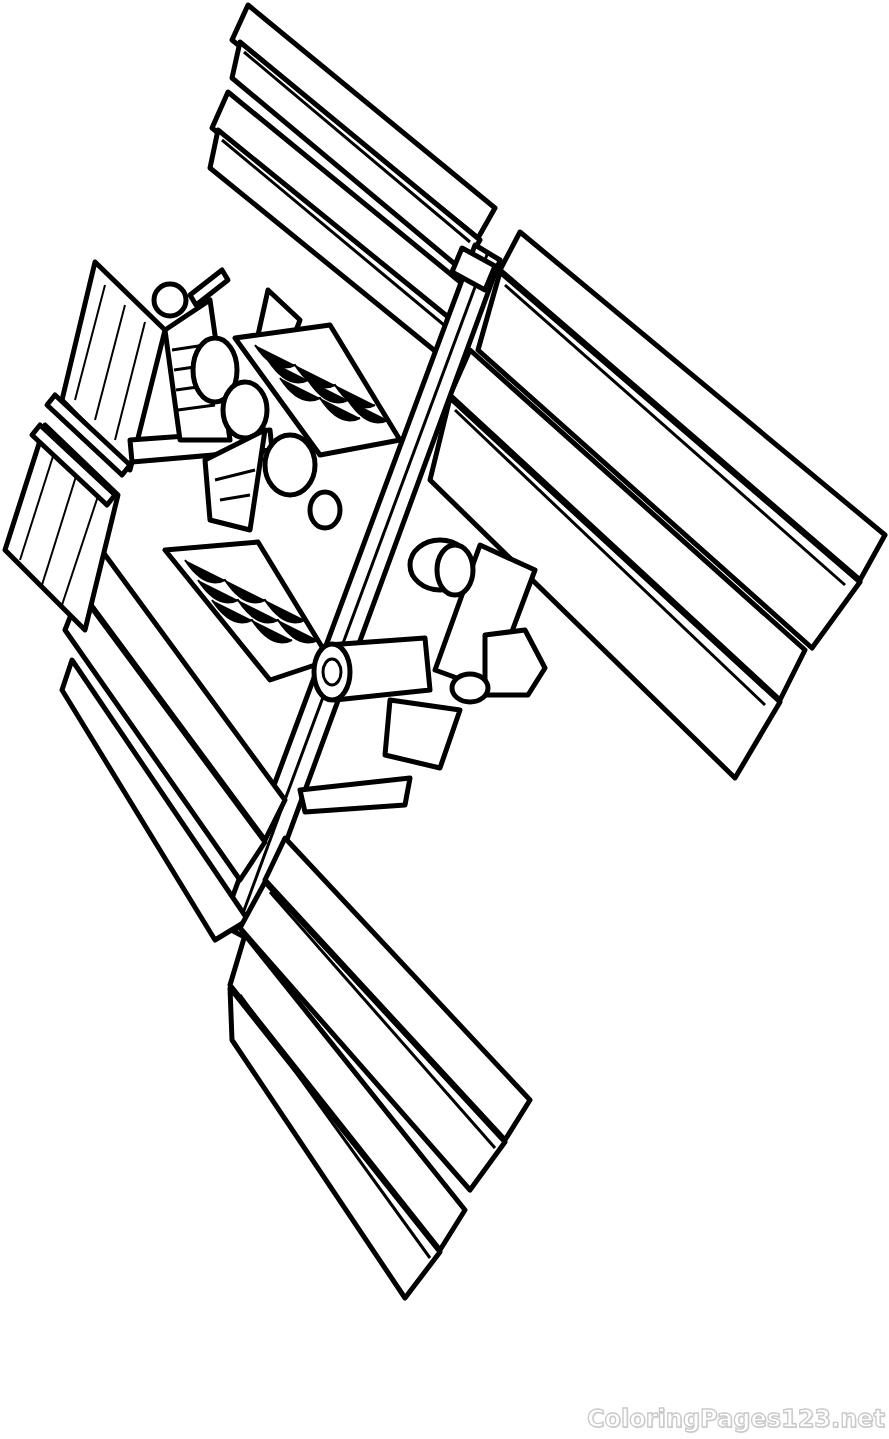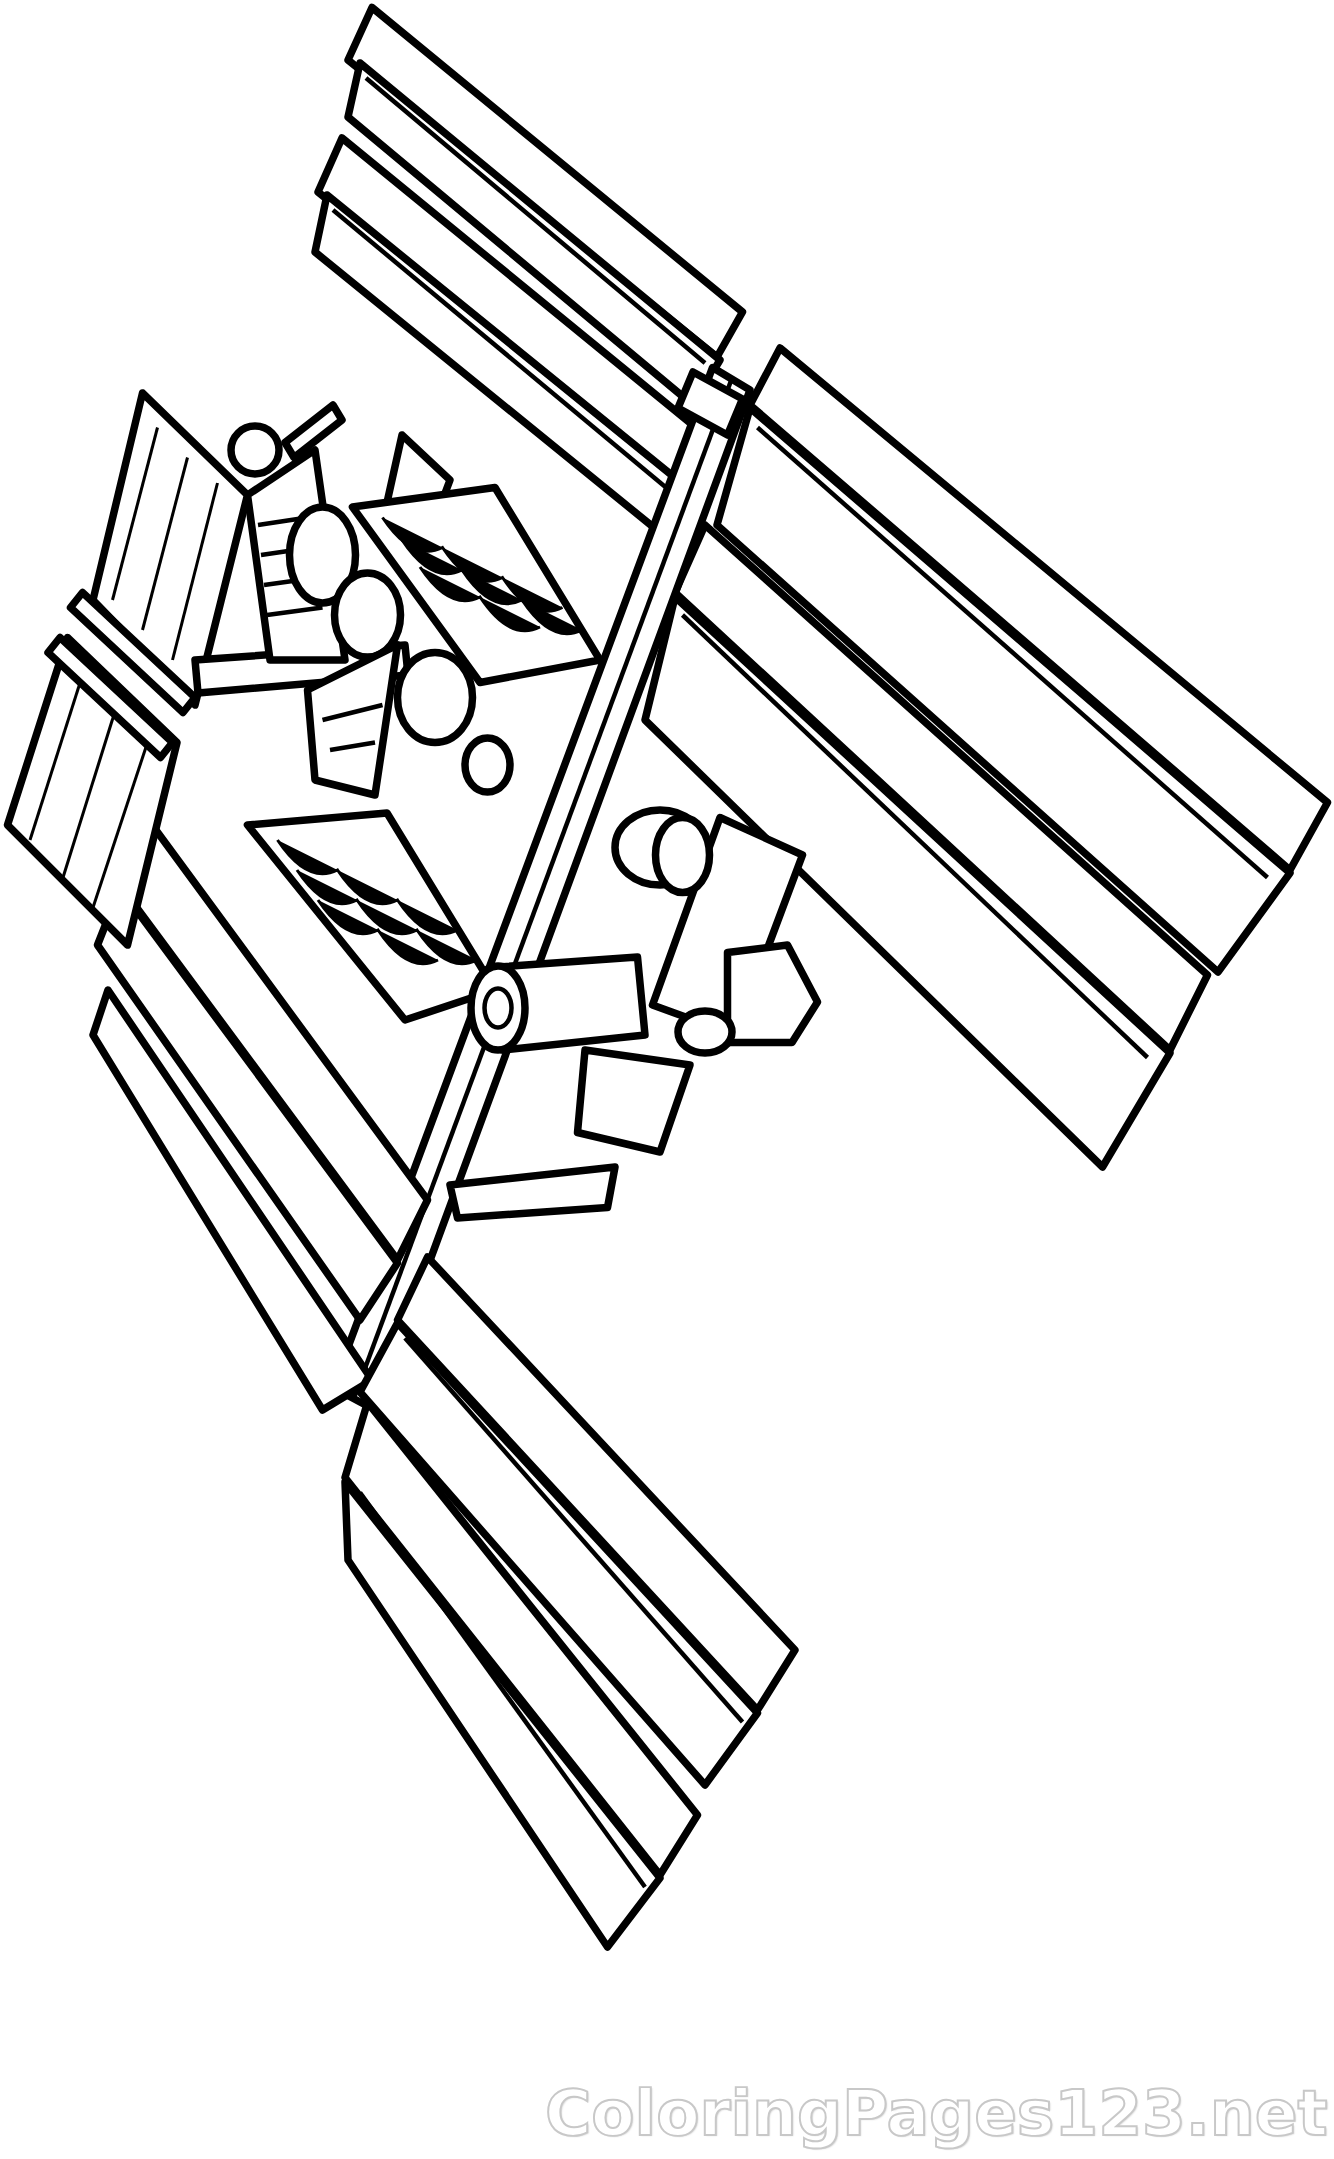--- a/index.html
+++ b/index.html
@@ -1,21 +1,21 @@
 <!DOCTYPE html>
 <html><head>
 <meta charset="utf-8">
 <style>
   html, body { margin: 0; padding: 0; background: #ffffff; }
   body { width: 889px; height: 1439px; position: relative; overflow: hidden; }
   .art { position: absolute; left: 0; top: 0; width: 889px; height: 1439px; }
   .art svg { width: 889px; height: 1439px; display: block; }
   .wm {
     position: absolute; right: 4px; bottom: 6px;
-    font-family: "DejaVu Sans", sans-serif; font-weight: bold; font-size: 42px;
+    font-family: "DejaVu Sans", sans-serif; font-weight: bold; font-size: 24px;
     color: #ffffff; letter-spacing: 0px;
     -webkit-text-stroke: 1.3px #c8c8c8;
     text-shadow: 1px 1px 1px rgba(0,0,0,0.15);
   }
   .p { fill: #fff; stroke: #000; stroke-width: 5; stroke-linejoin: round; }
   .t { fill: none; stroke: #000; stroke-width: 3; }
   .k { fill: #000; stroke: #000; stroke-width: 2; }
 </style>
 </head>
 <body>

